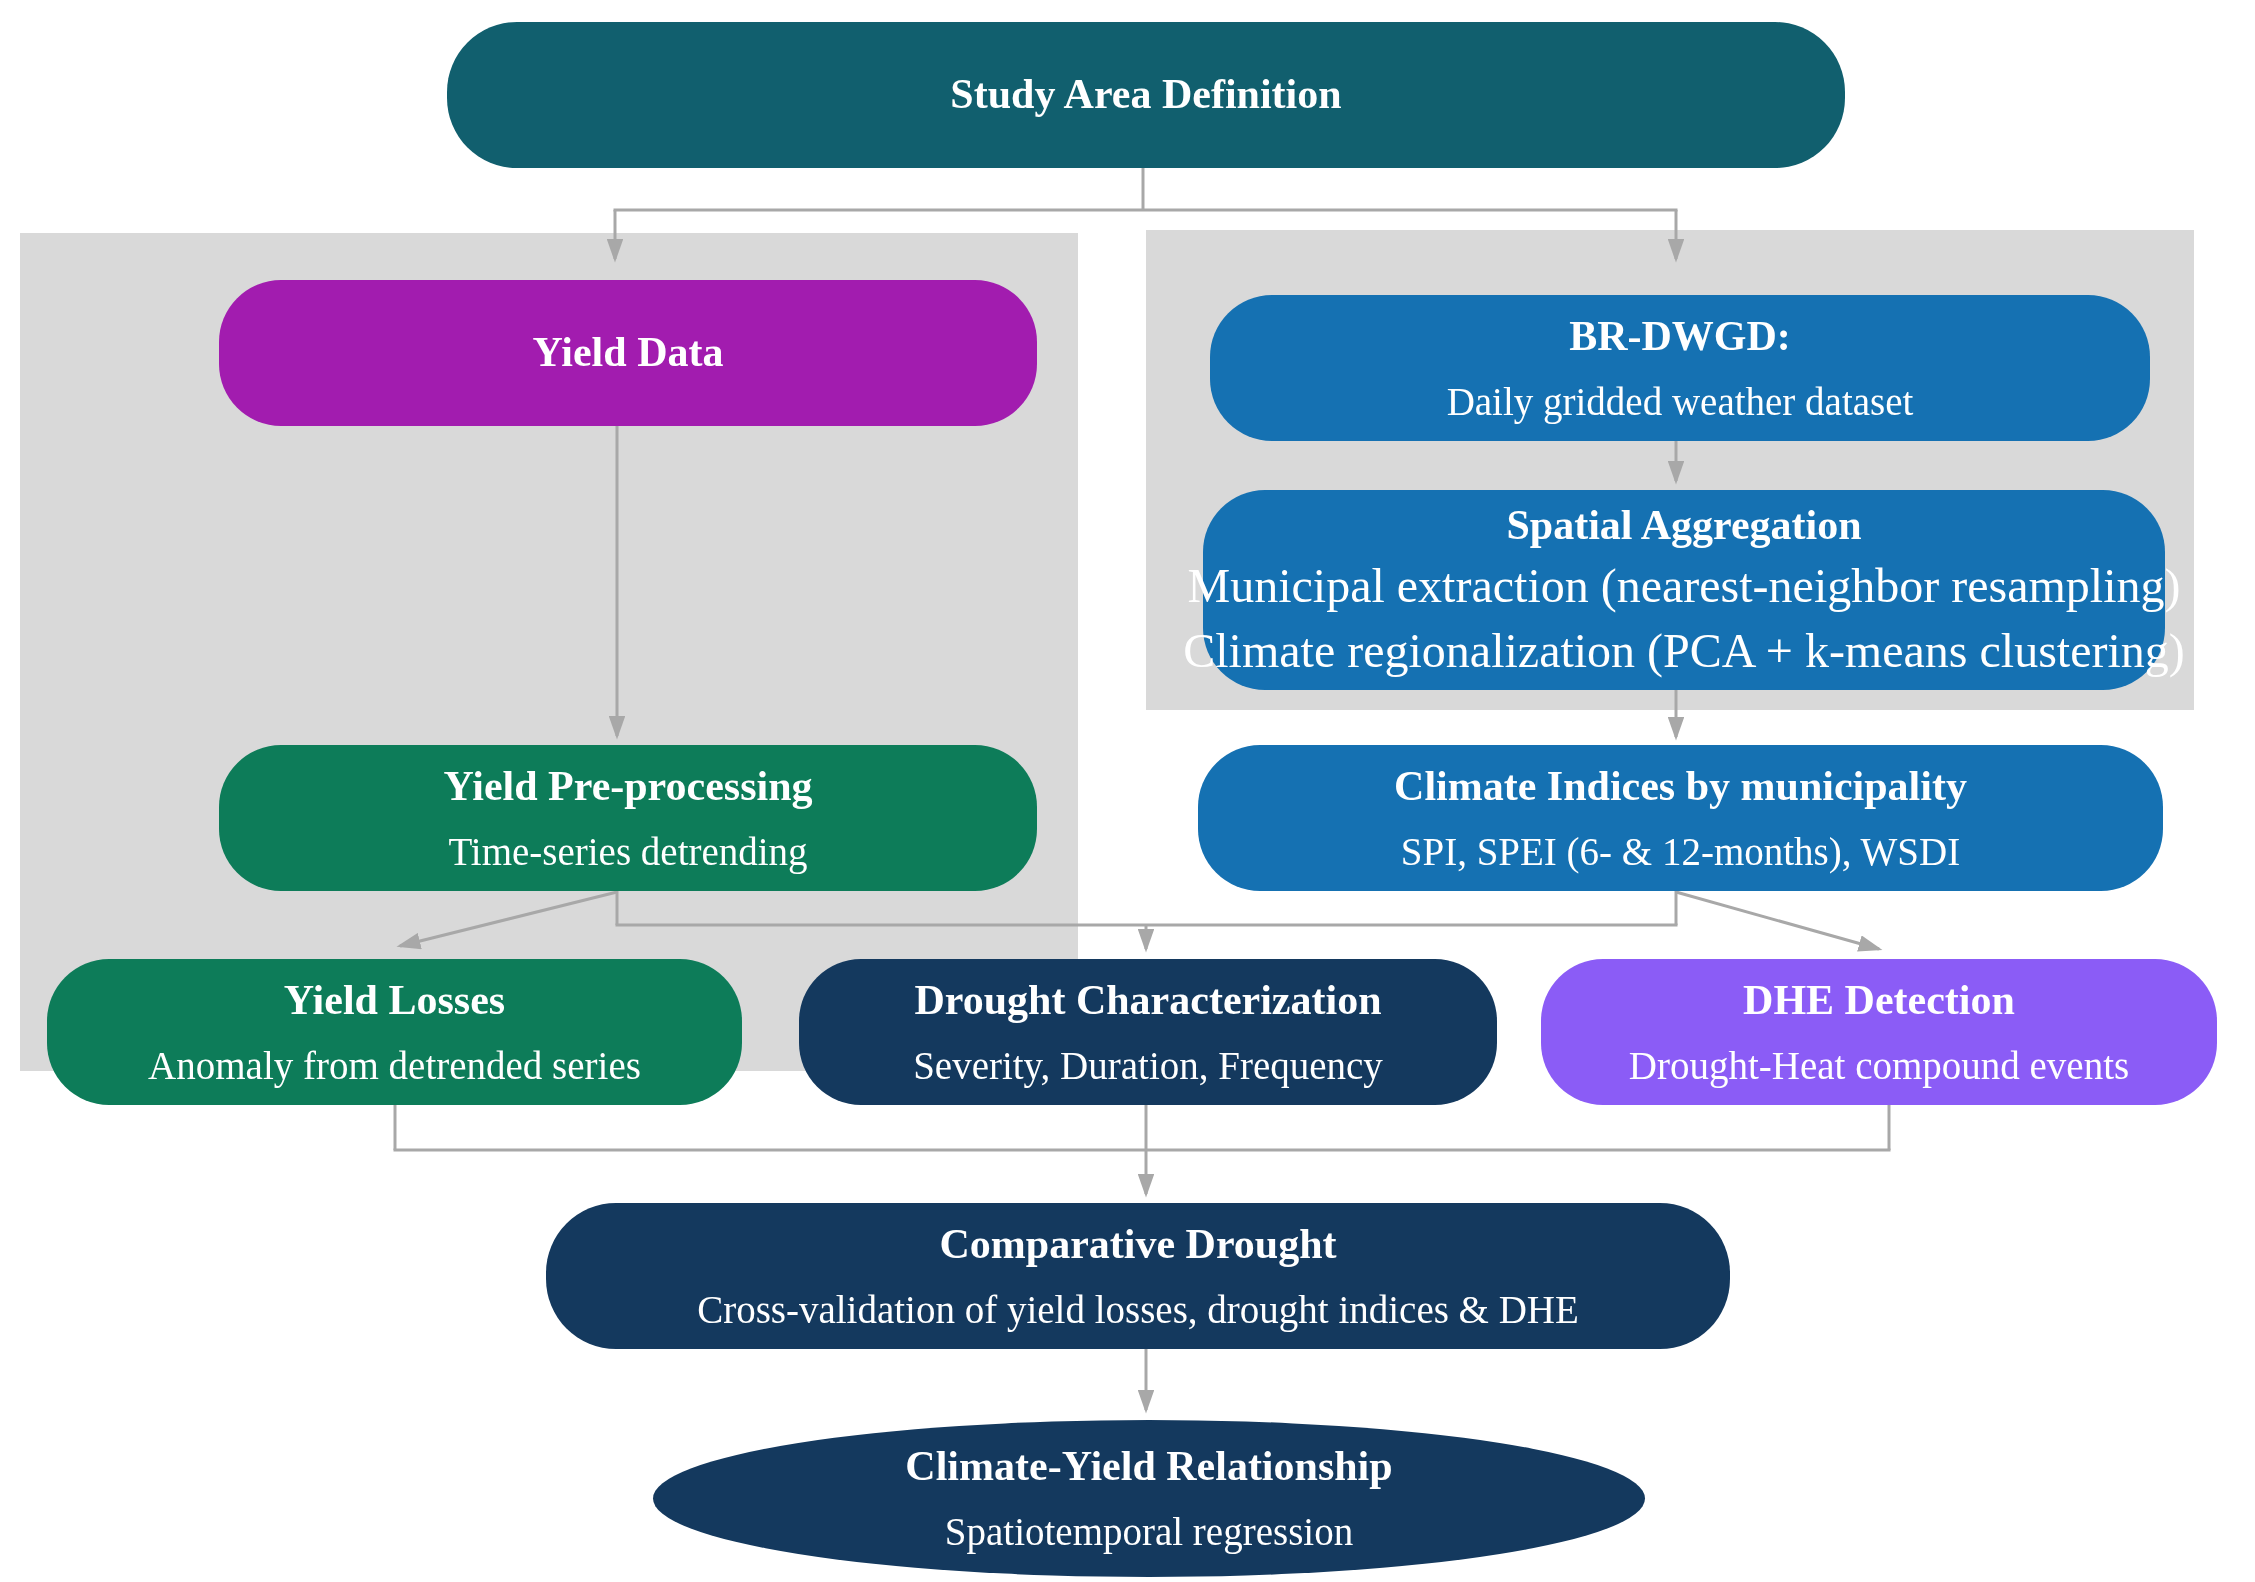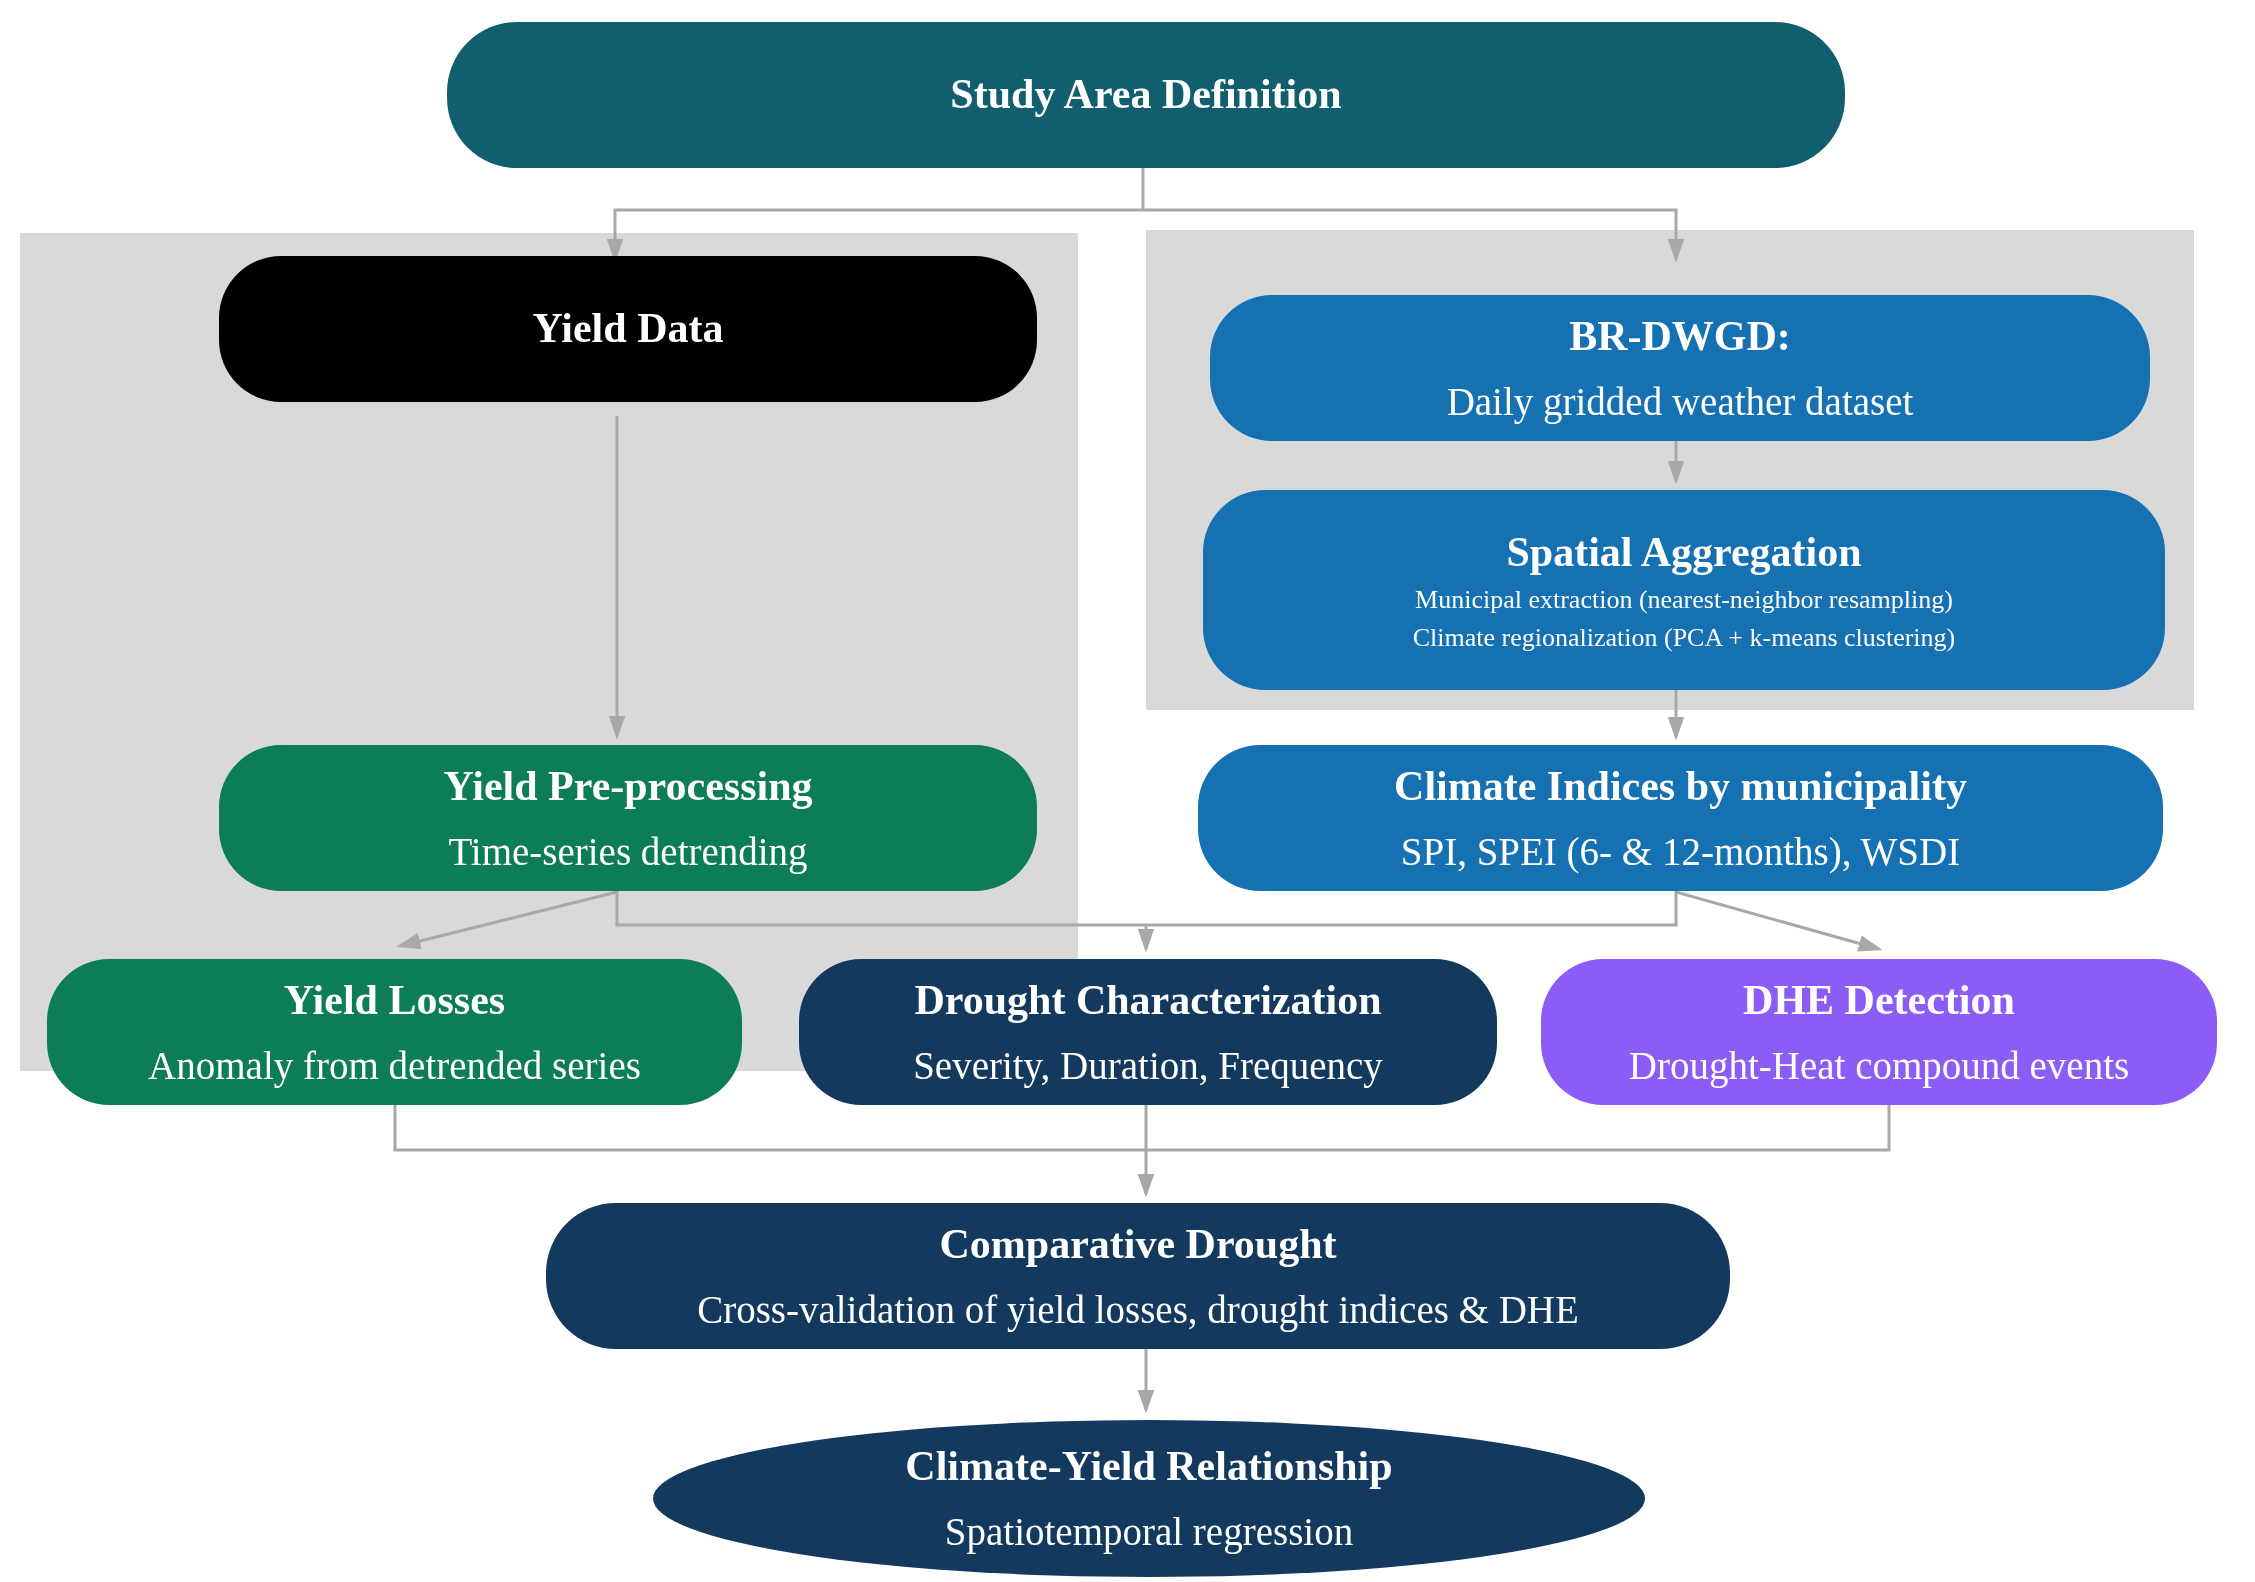--- a/index.html
+++ b/index.html
@@ -17,21 +17,21 @@
     display:flex;flex-direction:column;justify-content:center;align-items:center;
     text-align:center;color:#ffffff;
     border-radius:62px;
     padding:4px 24px;box-sizing:border-box;
     row-gap:16px;
   }
   .node.big-radius{border-radius:70px;}
   .node.ellipse{border-radius:50%;padding:4px 60px;}
   .node .title{font-weight:bold;font-size:42px;line-height:1.22;white-space:nowrap;}
   .node .subtitle{font-size:39px;line-height:1.22;white-space:nowrap;}
-  .node.tight .subtitle{font-size:26px;}
+  .node.tight .subtitle{font-size:48px;}
 </style>
 </head>
 <body>
 
 <div class="canvas">
 
   <div class="panel" style="left: 20px; top: 233px; width: 1058px; height: 838px; background: rgb(217, 217, 217);"></div>
   <div class="panel" style="left: 1146px; top: 230px; width: 1048px; height: 480px; background: rgb(217, 217, 217);"></div>
 
   <svg class="connectors" width="2255" height="1582" viewBox="0 0 2255 1582">
@@ -63,21 +63,21 @@
     <line x1="1889" y1="1105" x2="1889" y2="1150" stroke-width="3" stroke="#a8a8a8"></line>
     <line x1="1146" y1="1105" x2="1146" y2="1194" stroke-width="3" marker-end="url(#arrowhead)" stroke="#a8a8a8"></line>
 
     <line x1="1146" y1="1349" x2="1146" y2="1410" stroke-width="3" marker-end="url(#arrowhead)" stroke="#a8a8a8"></line>
   </svg>
 
   <div class="node big-radius" style="left: 447px; top: 22px; width: 1398px; height: 146px; background: rgb(17, 95, 110);">
     <div class="title">Study Area Definition</div>
   </div>
 
-  <div class="node" style="left: 219px; top: 256px; width: 818px; height: 146px; background: #000000;">
+  <div class="node" style="left: 219px; top: 280px; width: 818px; height: 146px; background: #a21caf;">
     <div class="title">Yield Data</div>
   </div>
 
   <div class="node" style="left: 1210px; top: 270px; width: 940px; height: 146px; background: rgb(21, 113, 178); margin-top: 25px;">
     <div class="title">BR-DWGD:</div>
     <div class="subtitle">Daily gridded weather dataset</div>
   </div>
 
   <div class="node tight" style="left: 1203px; top: 490px; width: 962px; height: 200px; row-gap: 6px; padding: 4px 14px; background: rgb(21, 113, 178);">
     <div class="title">Spatial Aggregation</div>

